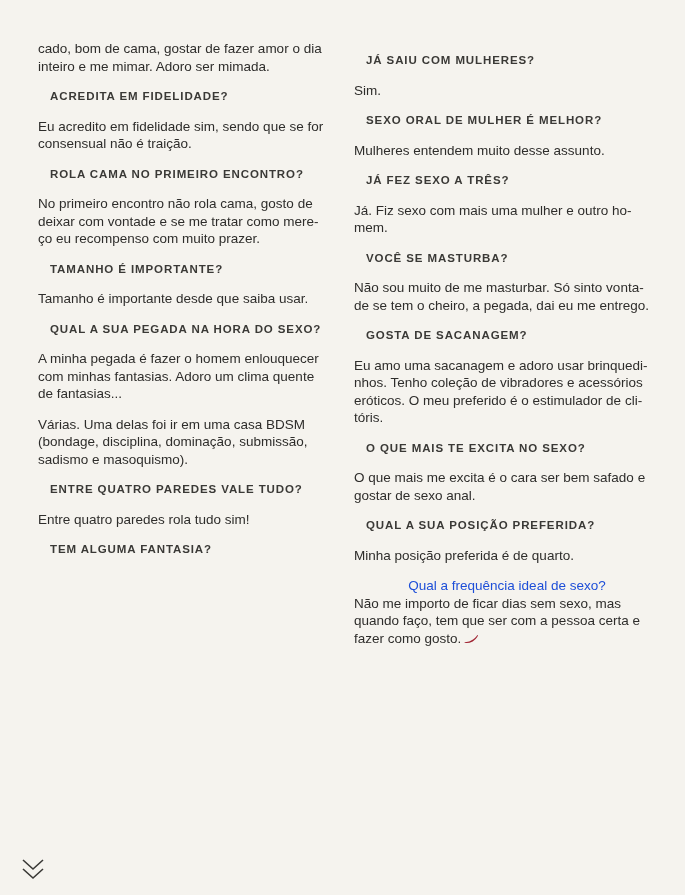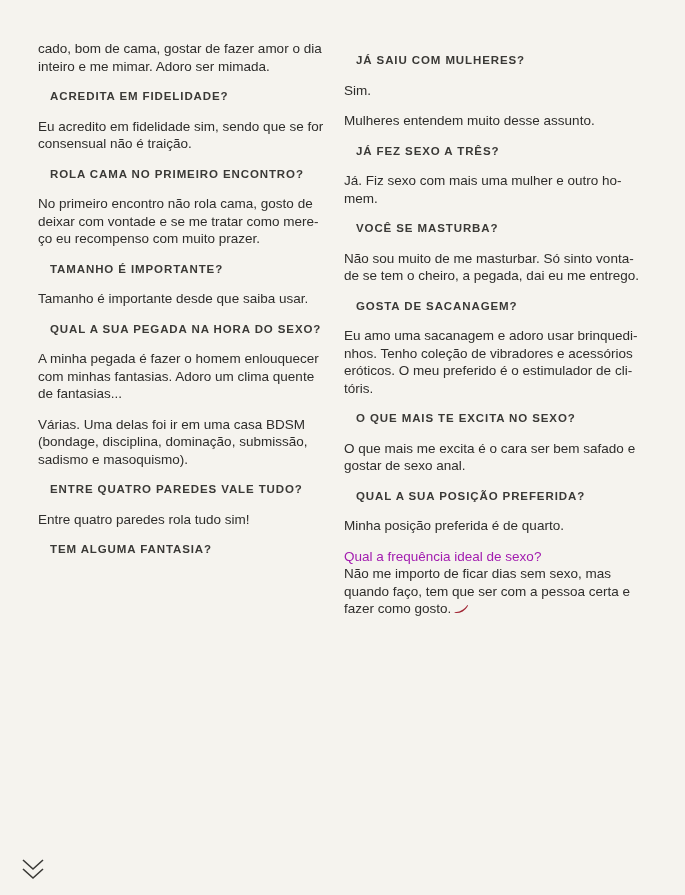--- a/index.html
+++ b/index.html
@@ -17,20 +17,21 @@
   .page {
     position: relative;
     width: 685px;
     height: 895px;
   }
   .columns {
     position: absolute;
     left: 38px;
     top: 40px;
     display: flex;
+    gap: 10px;
   }
   .col {
     width: 306px;
   }
   .qa {
     margin: 0 0 13px 0;
   }
   .q {
     margin: 12px;
     font-size: 11.5px;
@@ -39,22 +40,23 @@
     line-height: 17.5px;
     color: #3a3936;
     white-space: pre;
   }
   .q-plain {
     margin: 0;
     font-size: 13.5px;
     font-weight: 400;
     letter-spacing: 0;
     line-height: 17.5px;
-    color: #a21caf;
+    color: #1d4ed8;
     white-space: pre;
+    text-align: center;
   }
   .a {
     margin: 0;
     font-size: 13.5px;
     line-height: 17.5px;
     color: #2e2d2b;
     white-space: pre;
   }
   .a .a-text {
     white-space: pre;
@@ -120,20 +122,21 @@
         <h3 class="q">TEM ALGUMA FANTASIA?</h3>
       </section>
     </div>
 
     <div class="col">
       <section class="qa">
         <h3 class="q">JÁ SAIU COM MULHERES?</h3>
         <p class="a">Sim.</p>
       </section>
       <section class="qa">
+        <h3 class="q">SEXO ORAL DE MULHER É MELHOR?</h3>
         <p class="a">Mulheres entendem muito desse assunto.</p>
       </section>
       <section class="qa">
         <h3 class="q">JÁ FEZ SEXO A TRÊS?</h3>
         <p class="a">Já. Fiz sexo com mais uma mulher e outro ho-
 mem.</p>
       </section>
       <section class="qa">
         <h3 class="q">VOCÊ SE MASTURBA?</h3>
         <p class="a">Não sou muito de me masturbar. Só sinto vonta-

